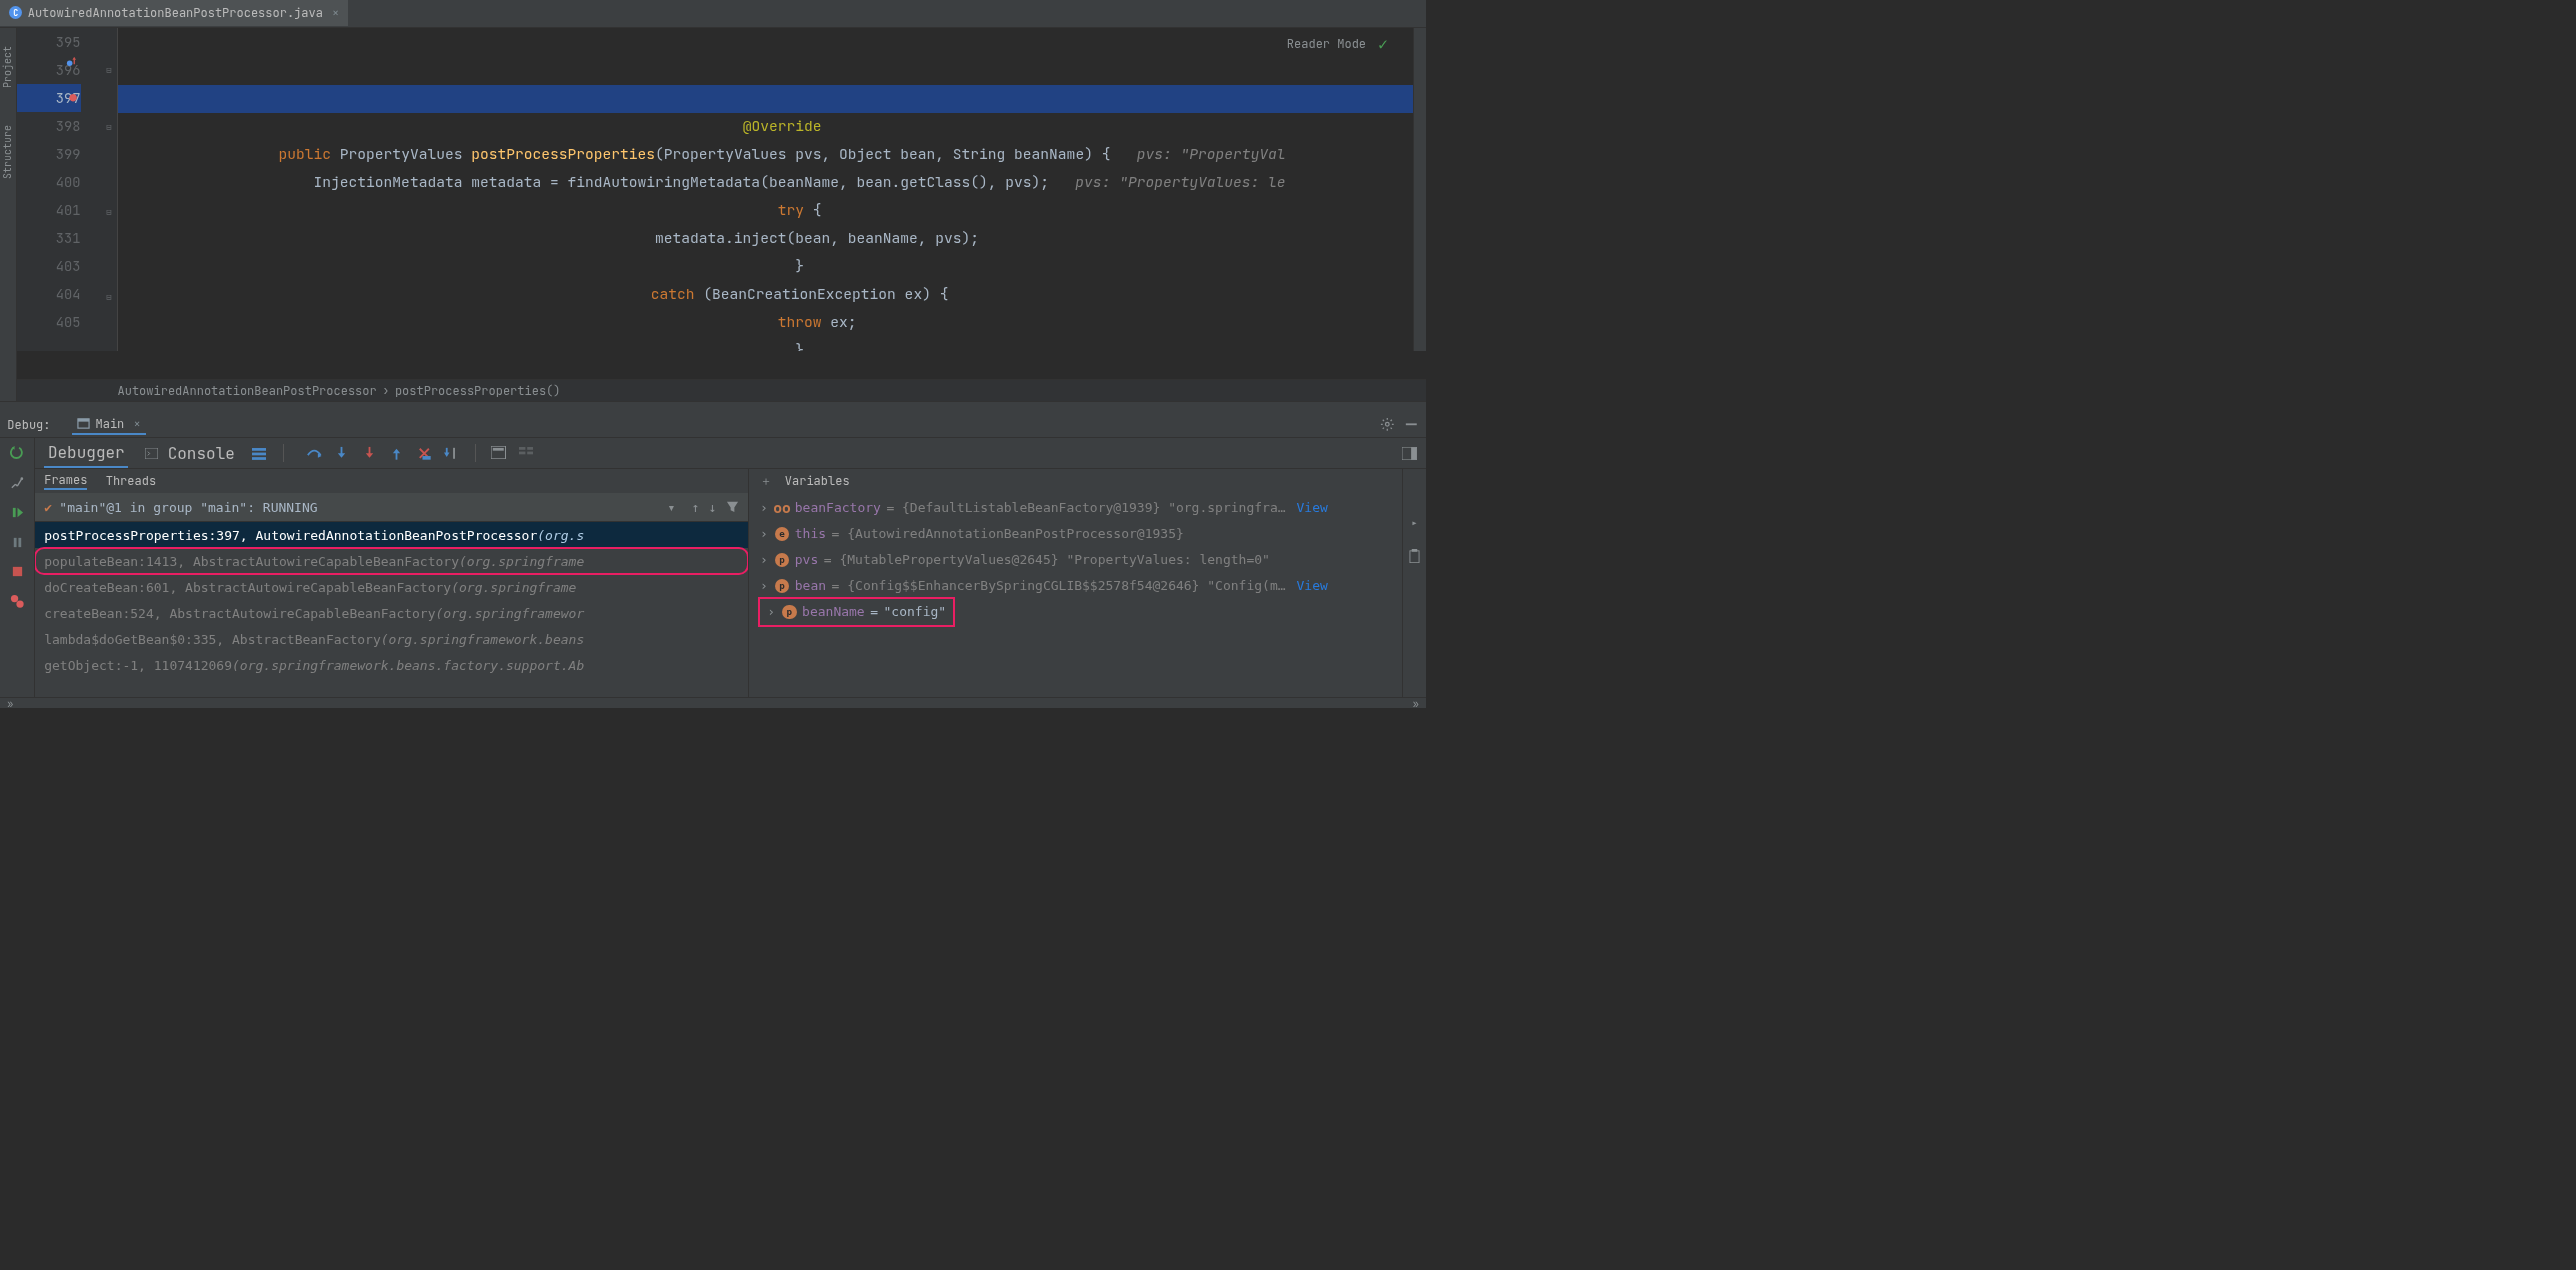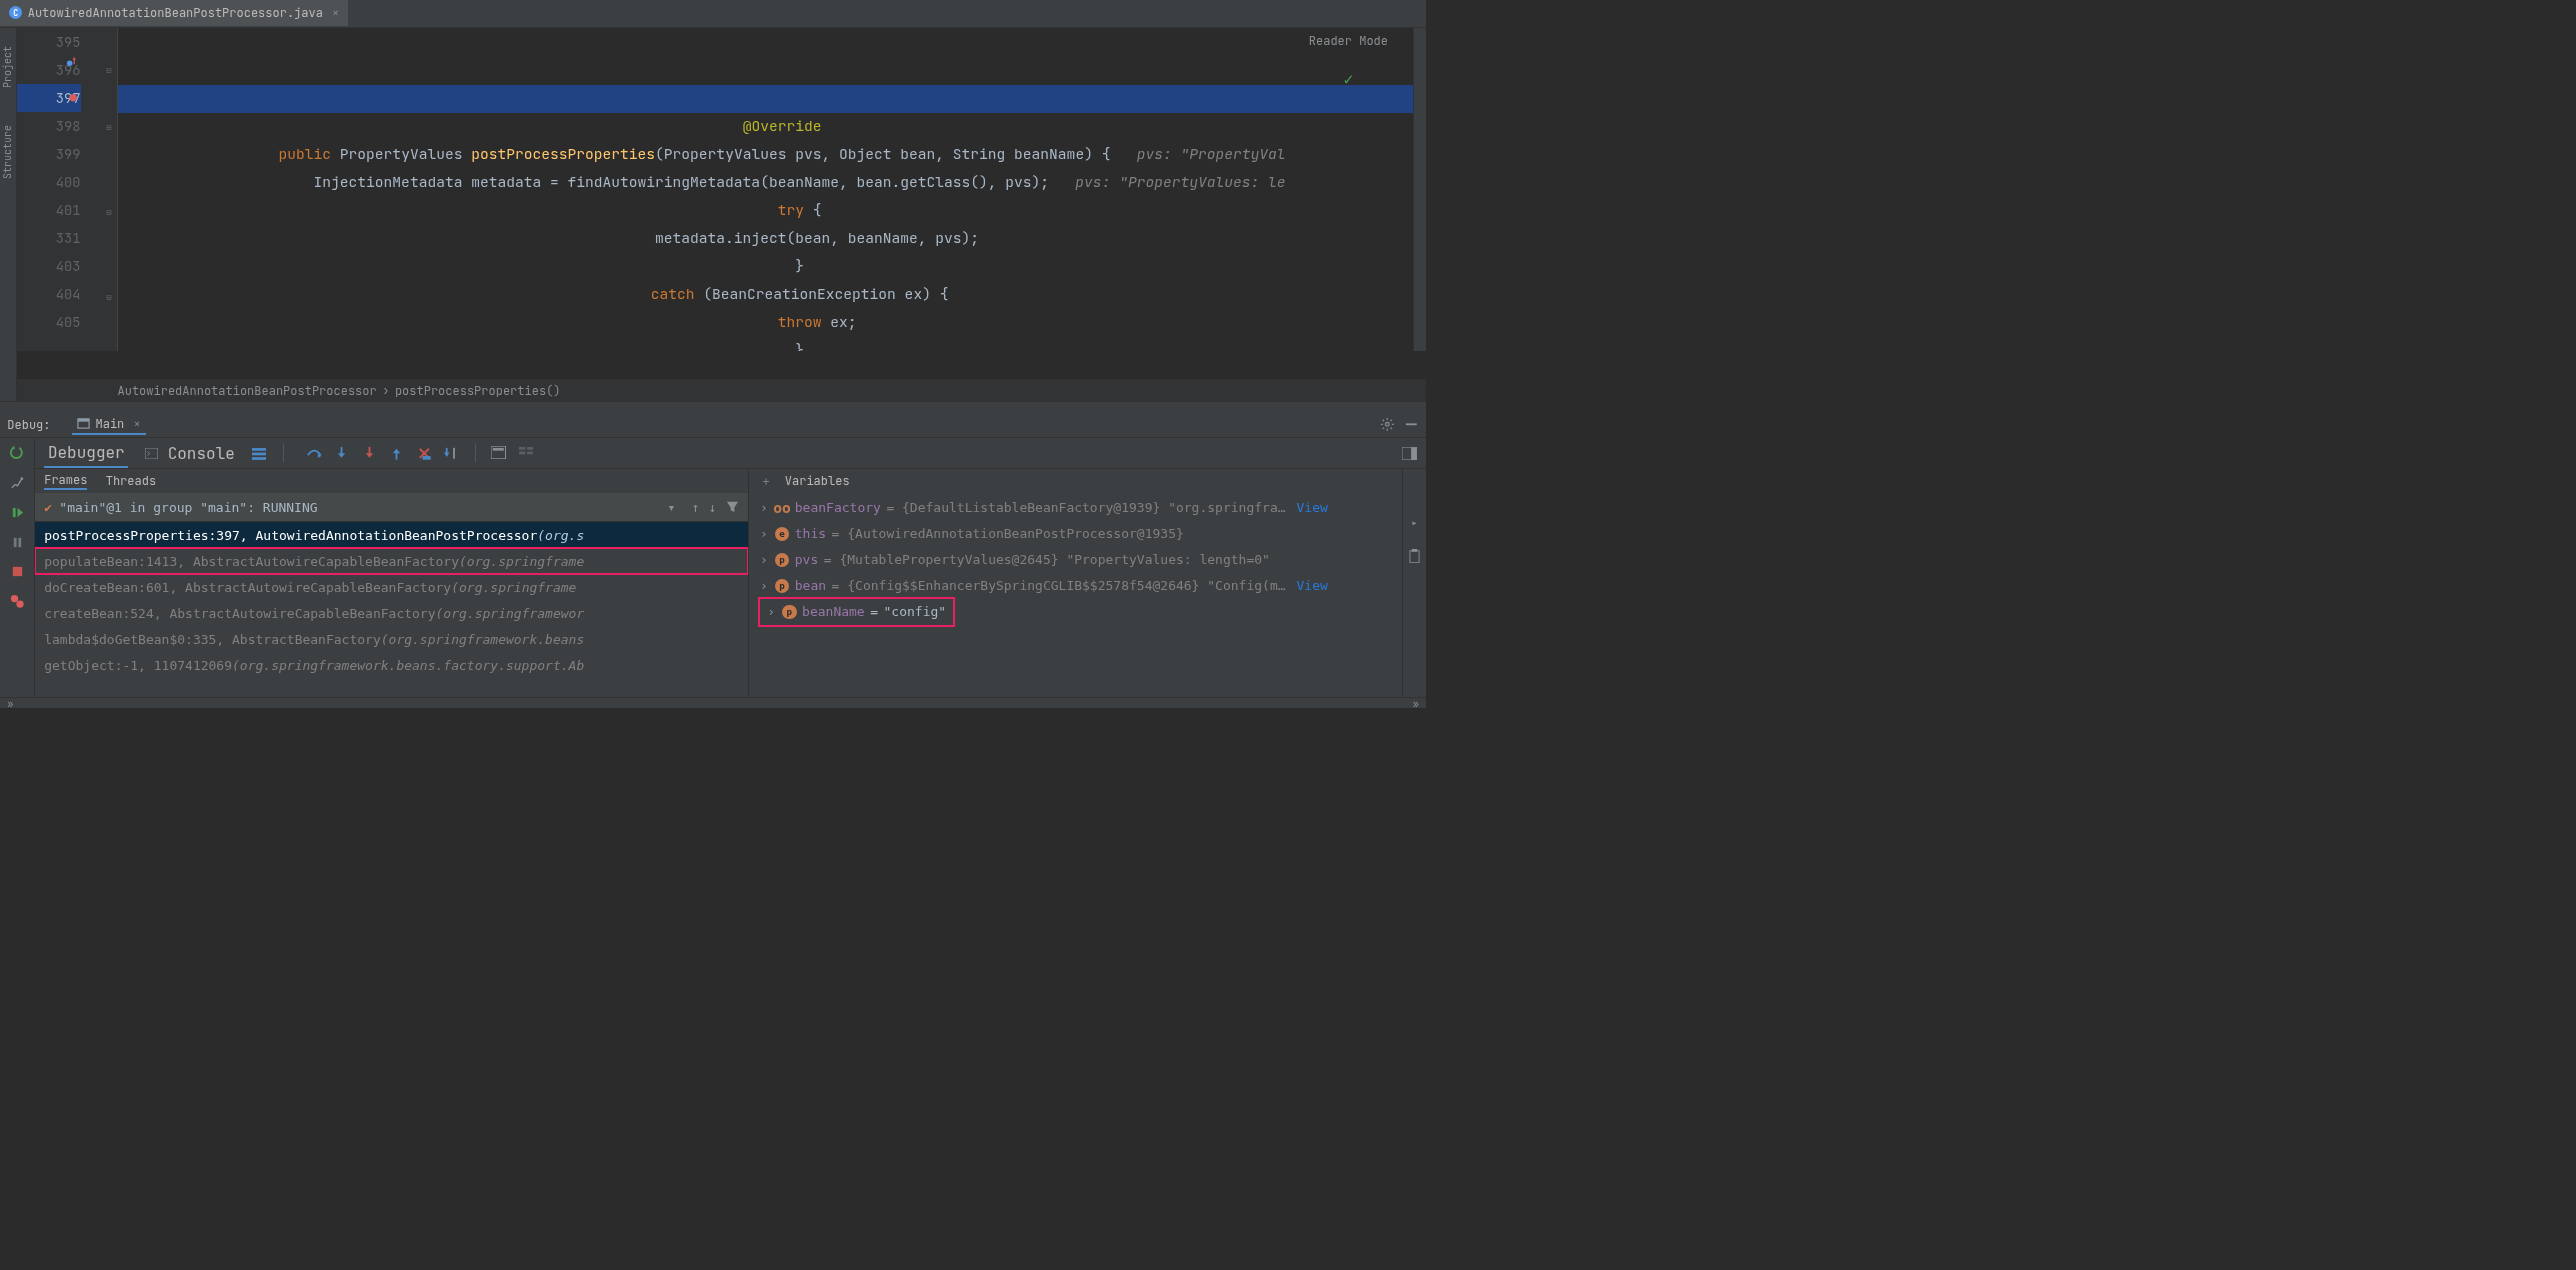--- a/index.html
+++ b/index.html
@@ -103,21 +103,21 @@
     background:#214283;
     top: 57px;
     z-index:0;
   }
   .code .line span { position:relative; z-index:1; }
   .code .line { position:relative; z-index:1; }
 
   .reader-mode {
     position:absolute; right:38px; top:5.5px;
     color:#8a8f92; font-size:12px;
-    display:flex;align-items:center;gap:19px;flex-direction:column;
+    display:flex;align-items:center;gap:12px;
   }
   .check-icon { color:#499c54; font-size:16.5px; }
 
   
   .k { color:#cc7832; }
   .anno { color:#bbb529; }
   .fn { color:#ffc66d; }
   .c  { color:#808080; font-style:italic; }
   .p  { color:#a9b7c6; }
 
@@ -188,21 +188,21 @@
     border-bottom:0.9px solid #323232;
     font-family:monospace;
   }
   .thread-dd { margin-left:auto;color:#8a8f92; }
   .thread-nav { display:flex;gap:9.2px;margin-left:9.2px;color:#8a8f92; }
   .frames-list { flex:1;overflow:hidden;font-family:monospace;font-size:13px; }
   .frame-item { height:26px;display:flex;align-items:center;padding:0 9.2px;white-space:nowrap;overflow:hidden;text-overflow:ellipsis; }
   .frame-item.sel { background:#0d293e;color:#fff; }
   .frame-item .pkg { color:#808080;font-style:italic; }
   .frame-item.sel .pkg { color:#b0cde6;font-style:italic; }
-  .frame-item.box { outline:2.7px solid #e91e63;outline-offset:-1.8px; }
+  .frame-item.box { outline:2.7px solid #e91e63;outline-offset:-1.8px;border-radius:9px; }
   .frame-item.dim { color:#808080; }
 
   .vars-pane { flex:1;display:flex;flex-direction:column;min-width:0; }
   .vars-title { height:24px;display:flex;align-items:center;padding:0 11px;font-size:12px;color:#bbbbbb;gap:7.3px; }
   .vars-title .plus { color:#8a8f92;margin-right:5.5px; }
   .vars-list { flex:1;font-family:monospace;font-size:13px;padding:1.8px 0; }
   .var-row { height:26px;display:flex;align-items:center;padding:0 11px;gap:5.5px;white-space:nowrap;overflow:hidden; }
   .var-row .arrow { color:#8a8f92;width:9.2px; }
   .badge { width:14.6px;height:14.6px;border-radius:50%;display:inline-flex;align-items:center;justify-content:center;font-size:9.2px;font-weight:bold; }
   .badge.ooo { background:transparent;color:#c77a4c;font-size:14.6px; }

